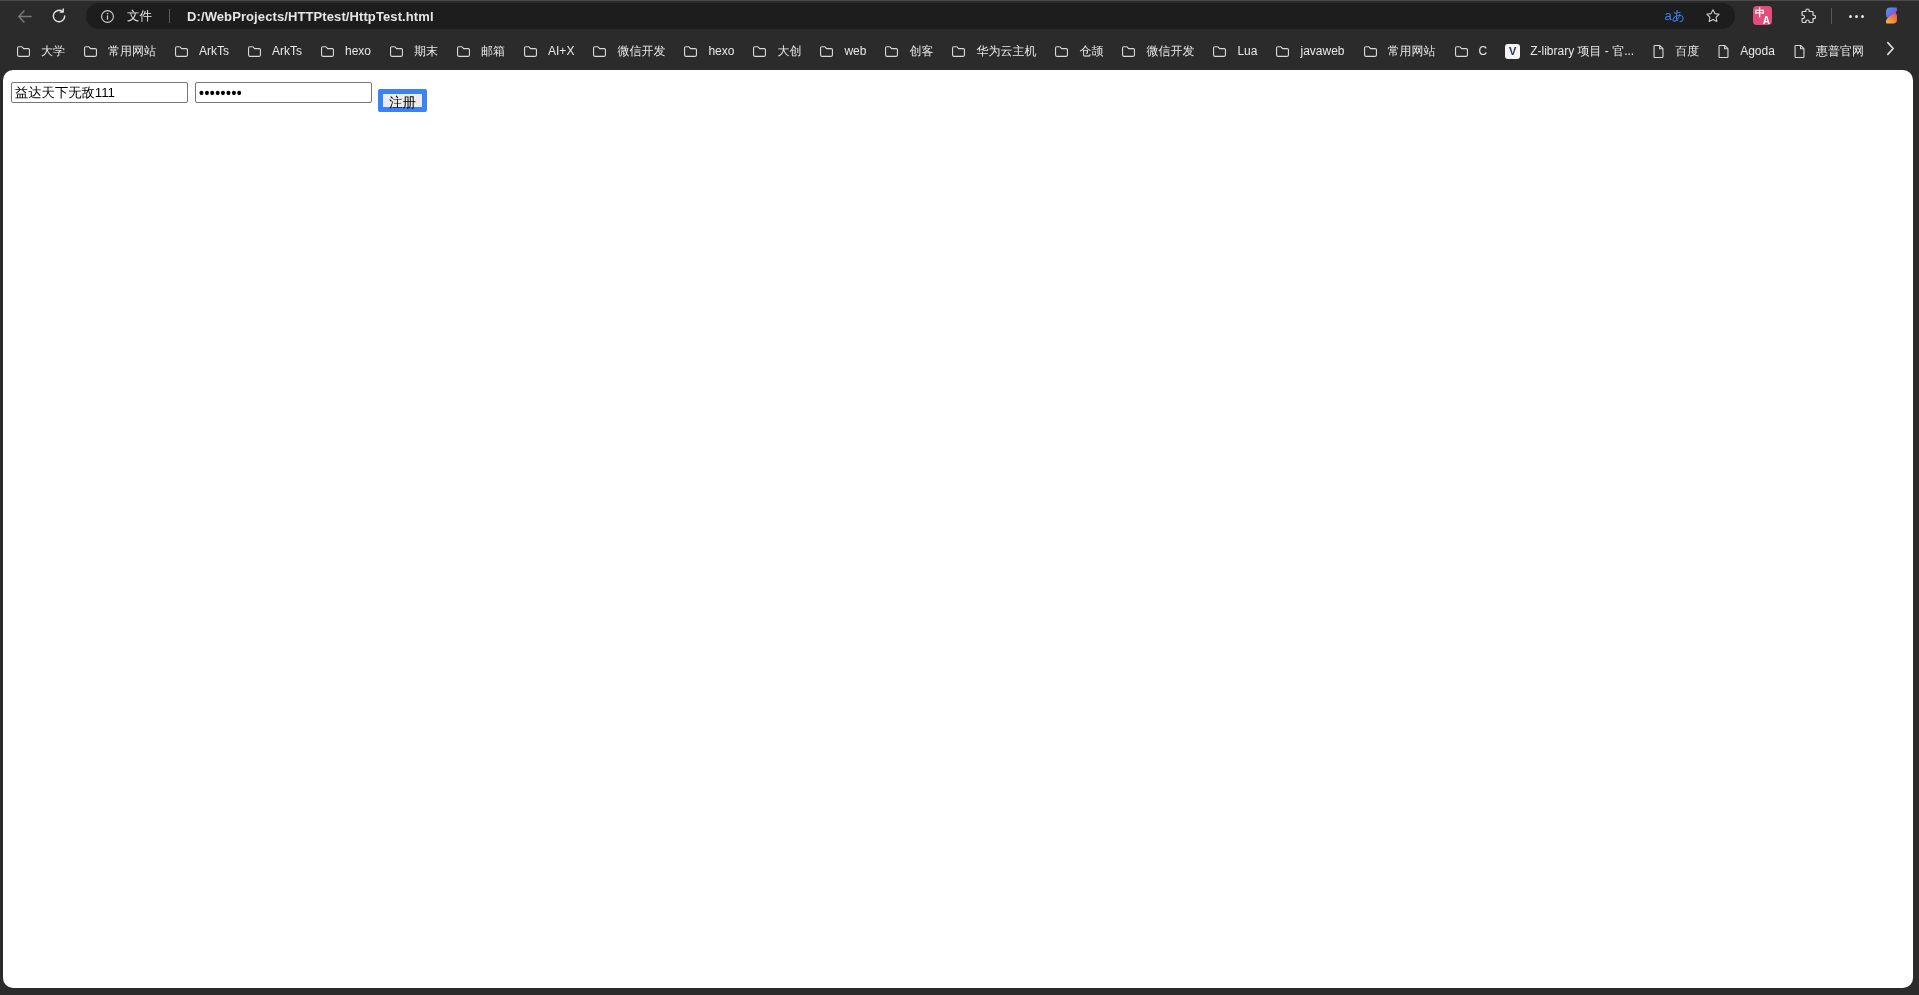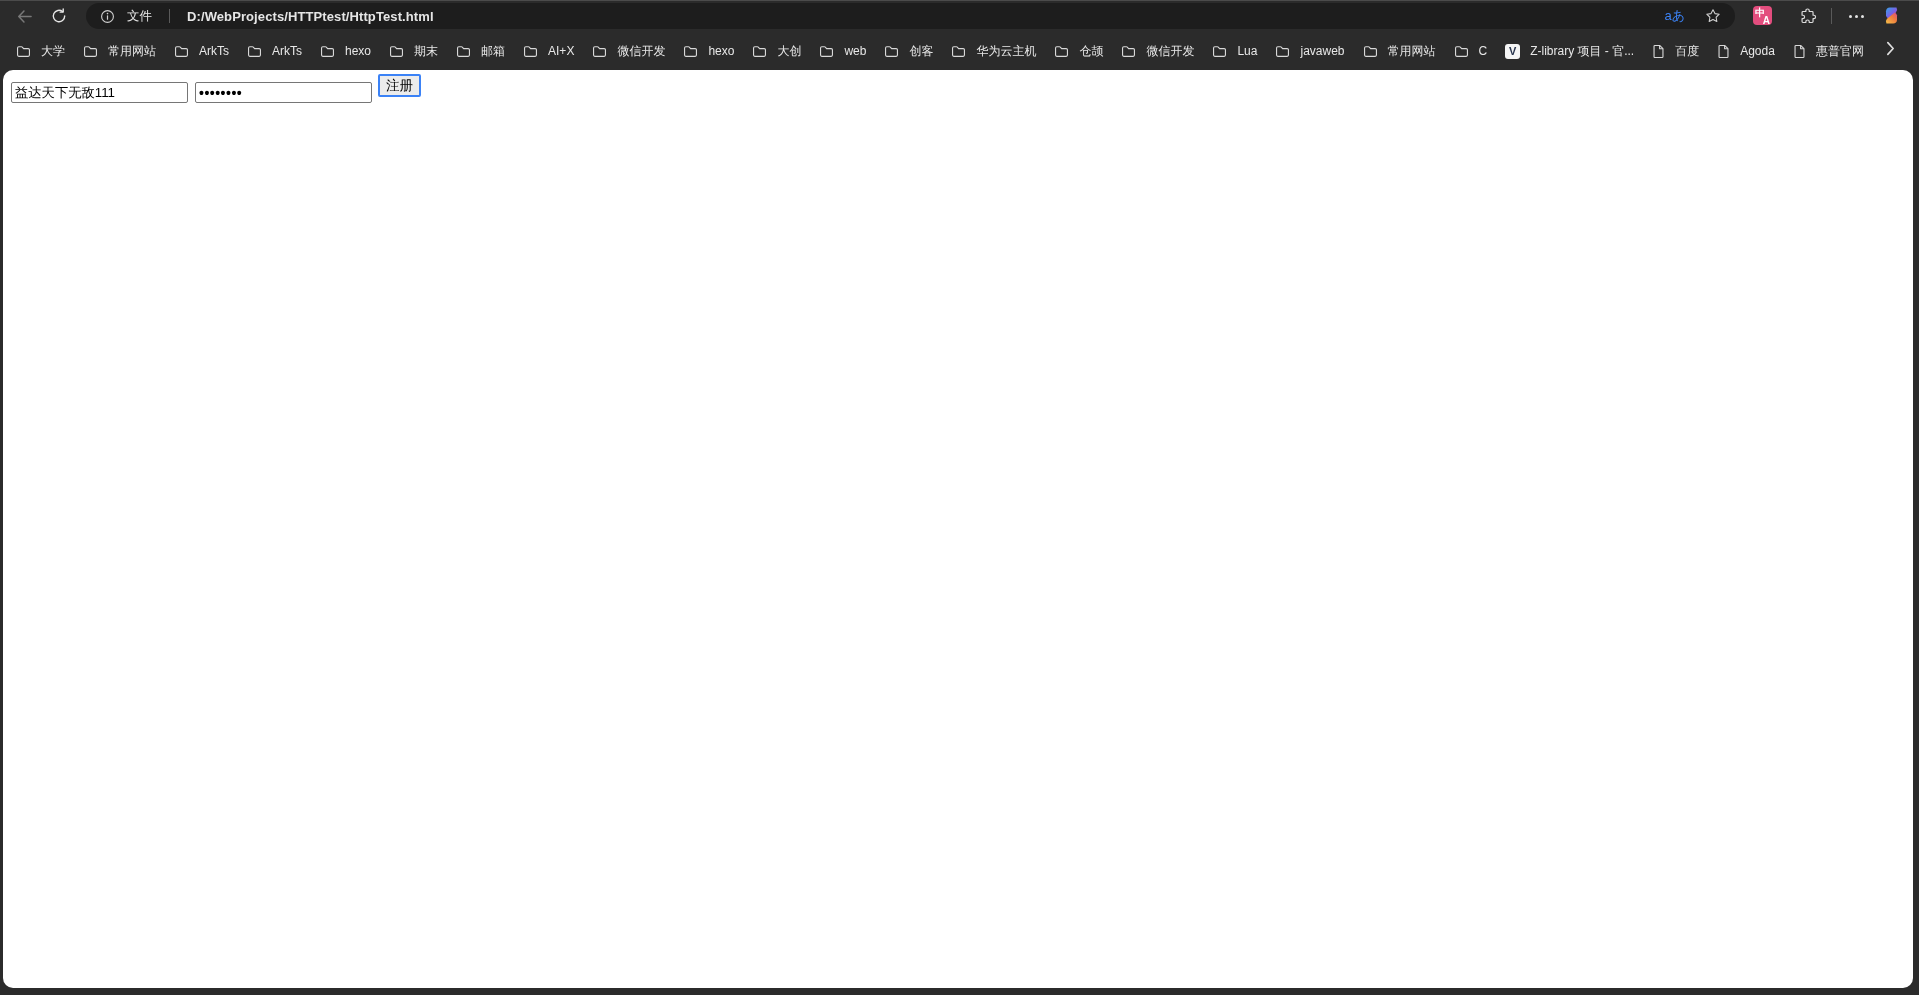--- a/index.html
+++ b/index.html
@@ -60,22 +60,22 @@
     background:#ffffff;border-radius:10px;
   }
   .field{
     position:absolute;box-sizing:border-box;height:21px;top:12px;
     border:1px solid #767676;border-radius:2px;background:#fff;color:#000;
     font-family:"Liberation Sans",sans-serif;font-size:13.3px;padding:0 3px;outline:none;
   }
   .field-username{left:8px;width:177px;}
   .field-password{left:192px;width:177px;font-weight:700;font-size:14px;letter-spacing:.5px;}
   .btn-register{
-    position:absolute;left:375px;top:4px;height:23px;
-    background:#ececec;border:2px solid #3b82f6;border-radius:2px;
+    position:absolute;left:375px;top:19px;height:23px;
+    background:#ececec;border:5px solid #3b82f6;border-radius:2px;
     font-family:"Liberation Sans",sans-serif;font-size:13.5px;color:#000;
     padding:0 6px;cursor:pointer;
   }
 </style>
 </head>
 <body>
 
 <div class="window">
 
   <div class="toolbar">

